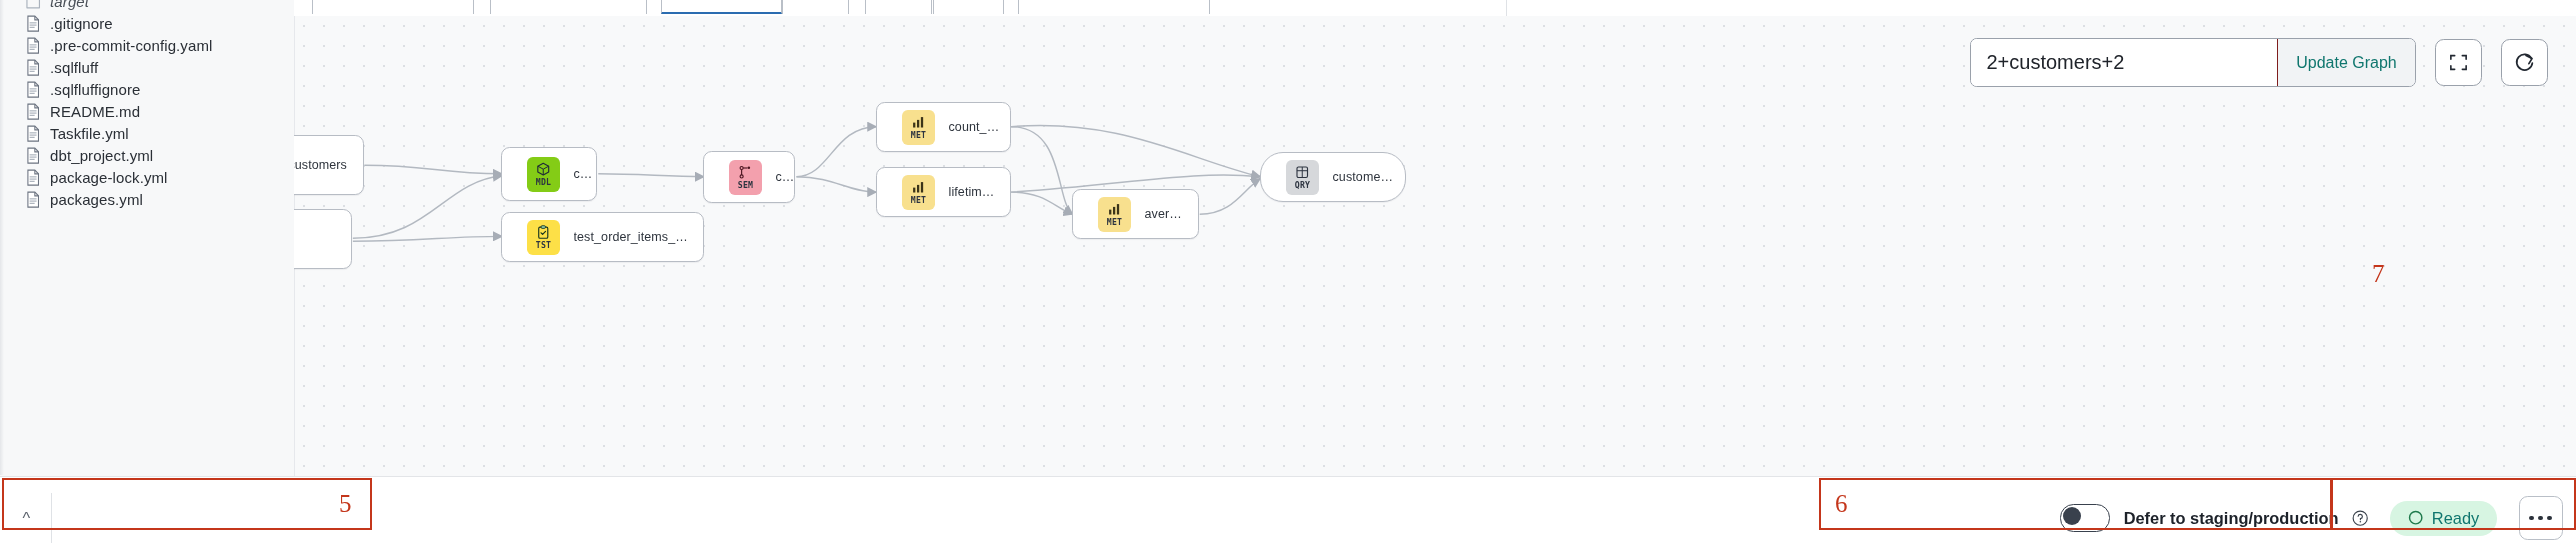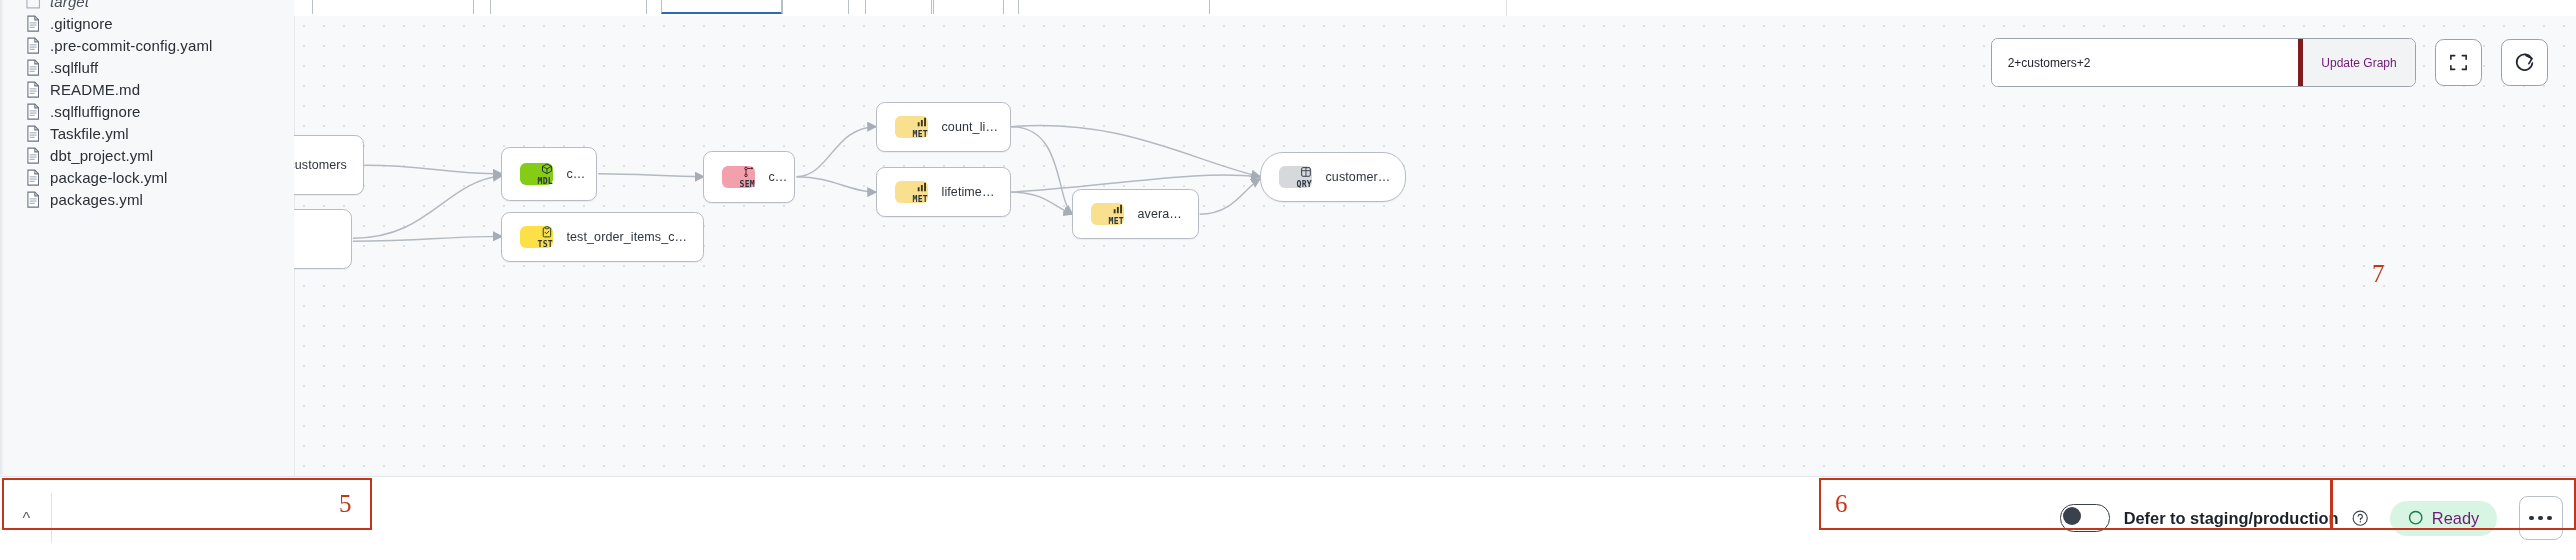--- a/index.html
+++ b/index.html
@@ -123,26 +123,26 @@
     align-items: center;
     background: #ffffff;
     border: 1px solid #b7bcc4;
     border-radius: 8.7px;
     box-sizing: border-box;
     box-shadow: 0 1px 1px rgba(20,25,35,0.05);
     cursor: pointer;
   }
   .node .badge {
     flex: 0 0 auto;
-    width: 33px; height: 22px;
-    margin-left: 18px;
+    width: 33px; height: 35px;
+    margin-left: 25px;
     border-radius: 5.8px;
     display: flex;
     flex-direction: column;
-    align-items: flex-end;
+    align-items: center;
     justify-content: center;
     line-height: 1;
   }
   .node .badge .bi { display: block; height: 14.5px; }
   .node .badge .btext {
     font-family: "DejaVu Sans Mono", monospace;
     font-size: 8.2px;
     font-weight: 700;
     letter-spacing: 0.2px;
     margin-top: 1.9px;
@@ -181,32 +181,32 @@
     border-radius: 6.7px;
     overflow: hidden;
     background: #fff;
   }
   #graph-input {
     width: 275px;
     border: none;
     outline: none;
     background: #ffffff;
     font-family: "Liberation Sans", sans-serif;
-    font-size: 12px;
+    font-size: 20px;
     color: #20242b;
     padding: 0 15.4px;
   }
   #graph-input::placeholder { color: #9aa1ab; }
   #update-graph-btn {
     border: none;
-    border-left: 5px solid #7f1d1d;
+    border-left: 1px solid #7f1d1d;
     background: #f1f3f5;
     font-family: "Liberation Sans", sans-serif;
-    font-size: 12px;
-    color: #701a75;
+    font-size: 16px;
+    color: #0f766e;
     padding: 0 18.3px;
     cursor: pointer;
     white-space: nowrap;
   }
   .icon-btn {
     width: 47px; height: 47px;
     border: 1px solid #9aa1ab;
     border-radius: 8.7px;
     background: #ffffff;
     display: flex;
@@ -300,21 +300,21 @@
     align-items: center;
     gap: 8.7px;
     height: 35px;
     padding: 0 17.3px;
     border-radius: 17.3px;
     background: #d7f5e2;
     cursor: pointer;
   }
   #status-badge .stext {
     font-size: 16.4px;
-    color: #701a75;
+    color: #0f766e;
     white-space: nowrap;
   }
   #overflow-btn {
     width: 44px; height: 44px;
     border: 1px solid #b9bfc7;
     border-radius: 8.7px;
     background: #ffffff;
     display: flex;
     align-items: center;
     justify-content: center;
@@ -397,33 +397,33 @@
         <div class="file-row">
           <svg class="f-icon" viewBox="0 0 17 18">
             <path d="M3 1.2 h7.2 L14 5 v11.8 H3 z" fill="#ffffff" stroke="#6b7380" stroke-width="1.1"></path>
             <path d="M10.2 1.2 v3.9 H14" fill="none" stroke="#6b7380" stroke-width="1.1"></path>
             <g stroke="#97a0ad" stroke-width="1" stroke-linecap="round">
               <path d="M5.2 8.2 h6.4"></path>
               <path d="M5.2 10.5 h6.4"></path>
               <path d="M5.2 12.8 h4.4"></path>
             </g>
           </svg>
+          <span class="f-name">.sqlfluffignore</span>
+        </div>
+        <div class="file-row">
+          <svg class="f-icon" viewBox="0 0 17 18">
+            <path d="M3 1.2 h7.2 L14 5 v11.8 H3 z" fill="#ffffff" stroke="#6b7380" stroke-width="1.1"></path>
+            <path d="M10.2 1.2 v3.9 H14" fill="none" stroke="#6b7380" stroke-width="1.1"></path>
+            <g stroke="#97a0ad" stroke-width="1" stroke-linecap="round">
+              <path d="M5.2 8.2 h6.4"></path>
+              <path d="M5.2 10.5 h6.4"></path>
+              <path d="M5.2 12.8 h4.4"></path>
+            </g>
+          </svg>
           <span class="f-name">README.md</span>
-        </div>
-        <div class="file-row">
-          <svg class="f-icon" viewBox="0 0 17 18">
-            <path d="M3 1.2 h7.2 L14 5 v11.8 H3 z" fill="#ffffff" stroke="#6b7380" stroke-width="1.1"></path>
-            <path d="M10.2 1.2 v3.9 H14" fill="none" stroke="#6b7380" stroke-width="1.1"></path>
-            <g stroke="#97a0ad" stroke-width="1" stroke-linecap="round">
-              <path d="M5.2 8.2 h6.4"></path>
-              <path d="M5.2 10.5 h6.4"></path>
-              <path d="M5.2 12.8 h4.4"></path>
-            </g>
-          </svg>
-          <span class="f-name">.sqlfluffignore</span>
         </div>
         <div class="file-row">
           <svg class="f-icon" viewBox="0 0 17 18">
             <path d="M3 1.2 h7.2 L14 5 v11.8 H3 z" fill="#ffffff" stroke="#6b7380" stroke-width="1.1"></path>
             <path d="M10.2 1.2 v3.9 H14" fill="none" stroke="#6b7380" stroke-width="1.1"></path>
             <g stroke="#97a0ad" stroke-width="1" stroke-linecap="round">
               <path d="M5.2 8.2 h6.4"></path>
               <path d="M5.2 10.5 h6.4"></path>
               <path d="M5.2 12.8 h4.4"></path>
             </g>

